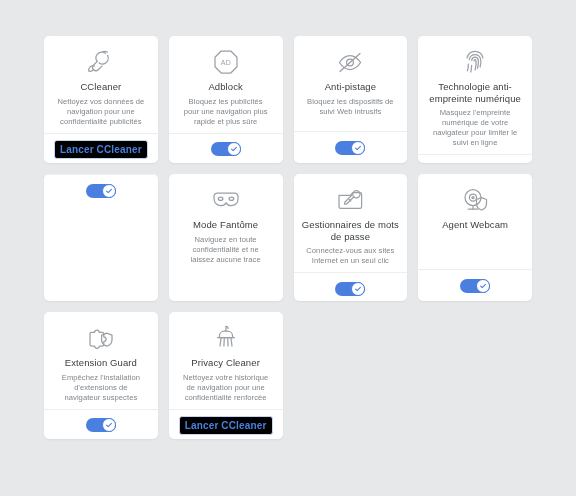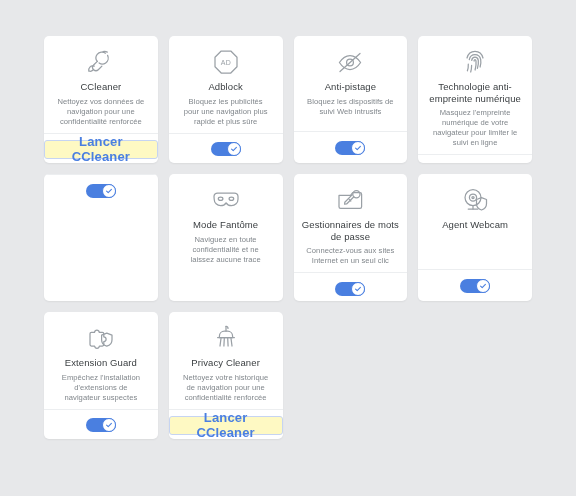--- a/index.html
+++ b/index.html
@@ -105,23 +105,23 @@
     display: flex;
     align-items: center;
     justify-content: center;
   }
   .toggle .knob svg { display:block; }
 
   
   .btn {
     border: 1px solid #c6d4f2;
     border-radius: 3px;
-    background: #fef9c3;
+    background: #000000;
     color: #4a7fe0;
-    font-size: 13px;
+    font-size: 10px;
     font-weight: 700;
     letter-spacing: 0.15px;
     font-family: "Liberation Sans", sans-serif;
     padding: 0 4px;
     height: 19px;
     min-width: 94px;
     cursor: pointer;
     display: inline-flex;
     align-items: center;
     justify-content: center;
@@ -143,21 +143,21 @@
           <svg width="30" height="28" viewBox="0 0 30 28">
       <path class="stroke" d="M19.5 5.2c-2.6-1.9-6.3-1.4-8.3 1.2-1.6 2.1-1.6 5 .1 7"></path>
       <path class="stroke" d="M21.6 7.4c1.3 2.6.5 5.8-1.9 7.5-2 1.4-4.6 1.4-6.6 0"></path>
       <path class="stroke" d="M11.3 13.4 7.6 17c-1.3 1.3-1.3 3.4 0 4.7 1.3 1.3 3.4 1.3 4.7 0l3.6-3.6"></path>
       <path class="stroke" d="M8.2 18.2c-1.5-.6-3.2-.2-4.3.9-1 1-1.4 2.5-1 3.9"></path>
       <path class="stroke" d="M3 23c1.4.5 3 .1 4-1"></path>
       <path class="stroke" d="M17 3.6c1.4-.5 3-.3 4.3.5"></path>
     </svg>
         </div>
       <div class="card-title">CCleaner</div>
-      <div class="card-desc">Nettoyez vos données de navigation pour une confidentialité renforcée</div>
+      <div class="card-desc">Nettoyez vos données de navigation pour une confidentialité publicités</div>
     </div>
     <div class="card-footer">
         <button class="btn">
                 <span>Lancer CCleaner</span>
 
               </button>
       </div>
   </div>
     <div class="card">
     <div class="card-body">

